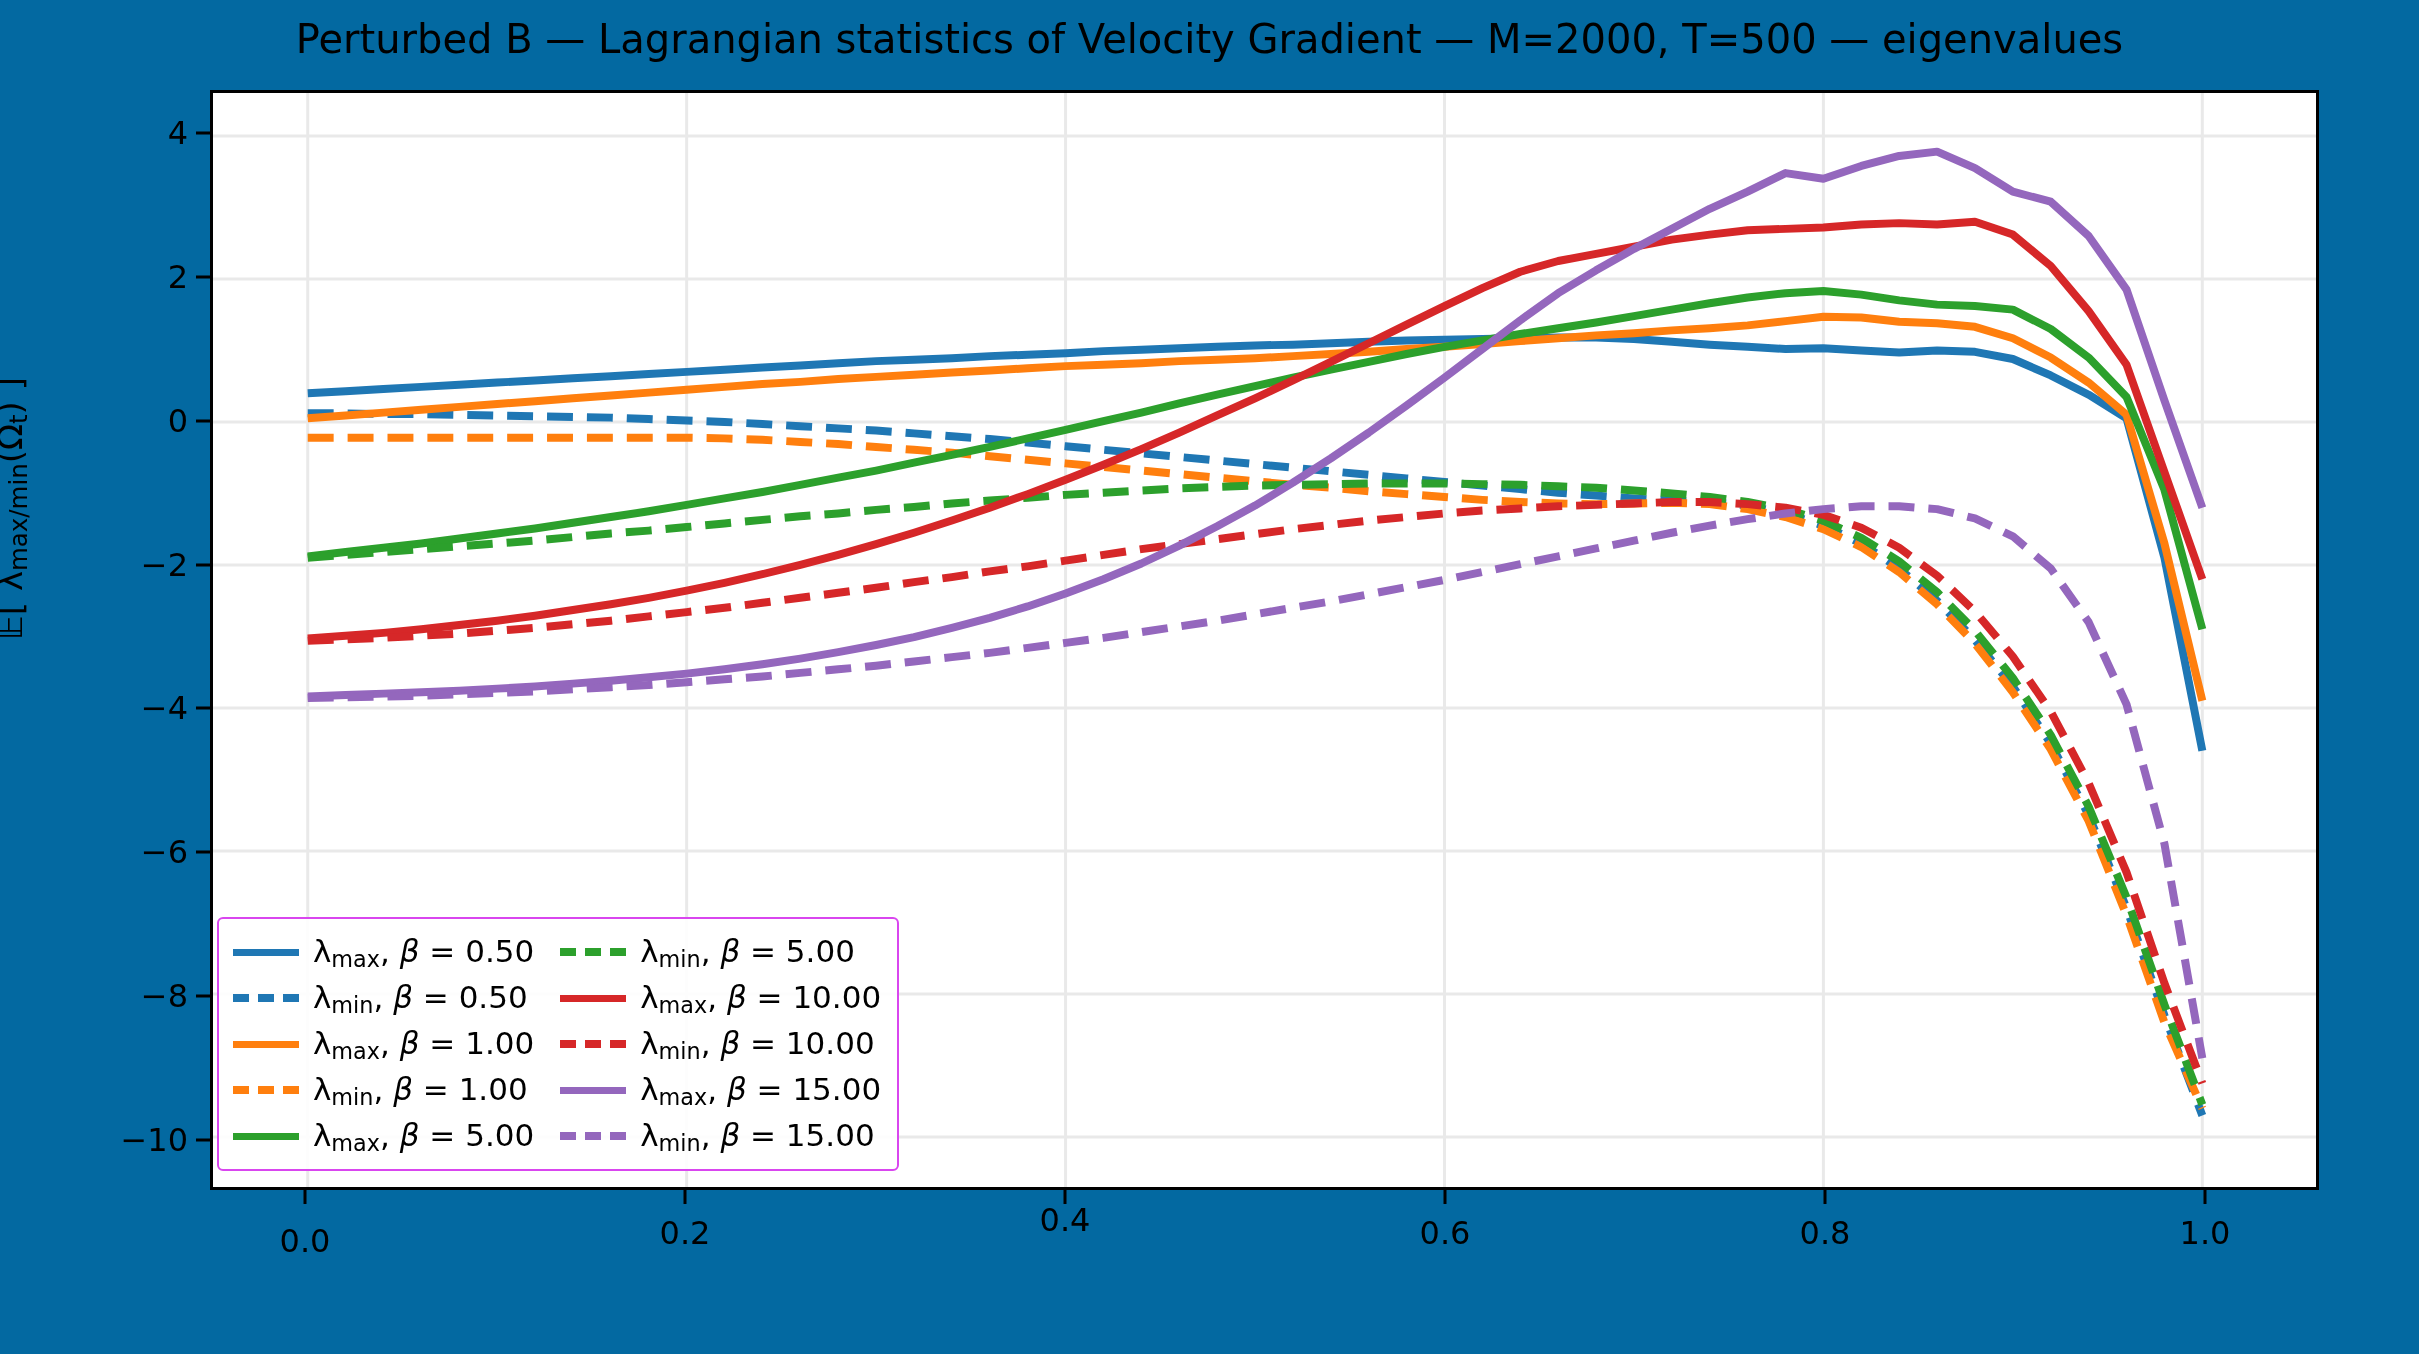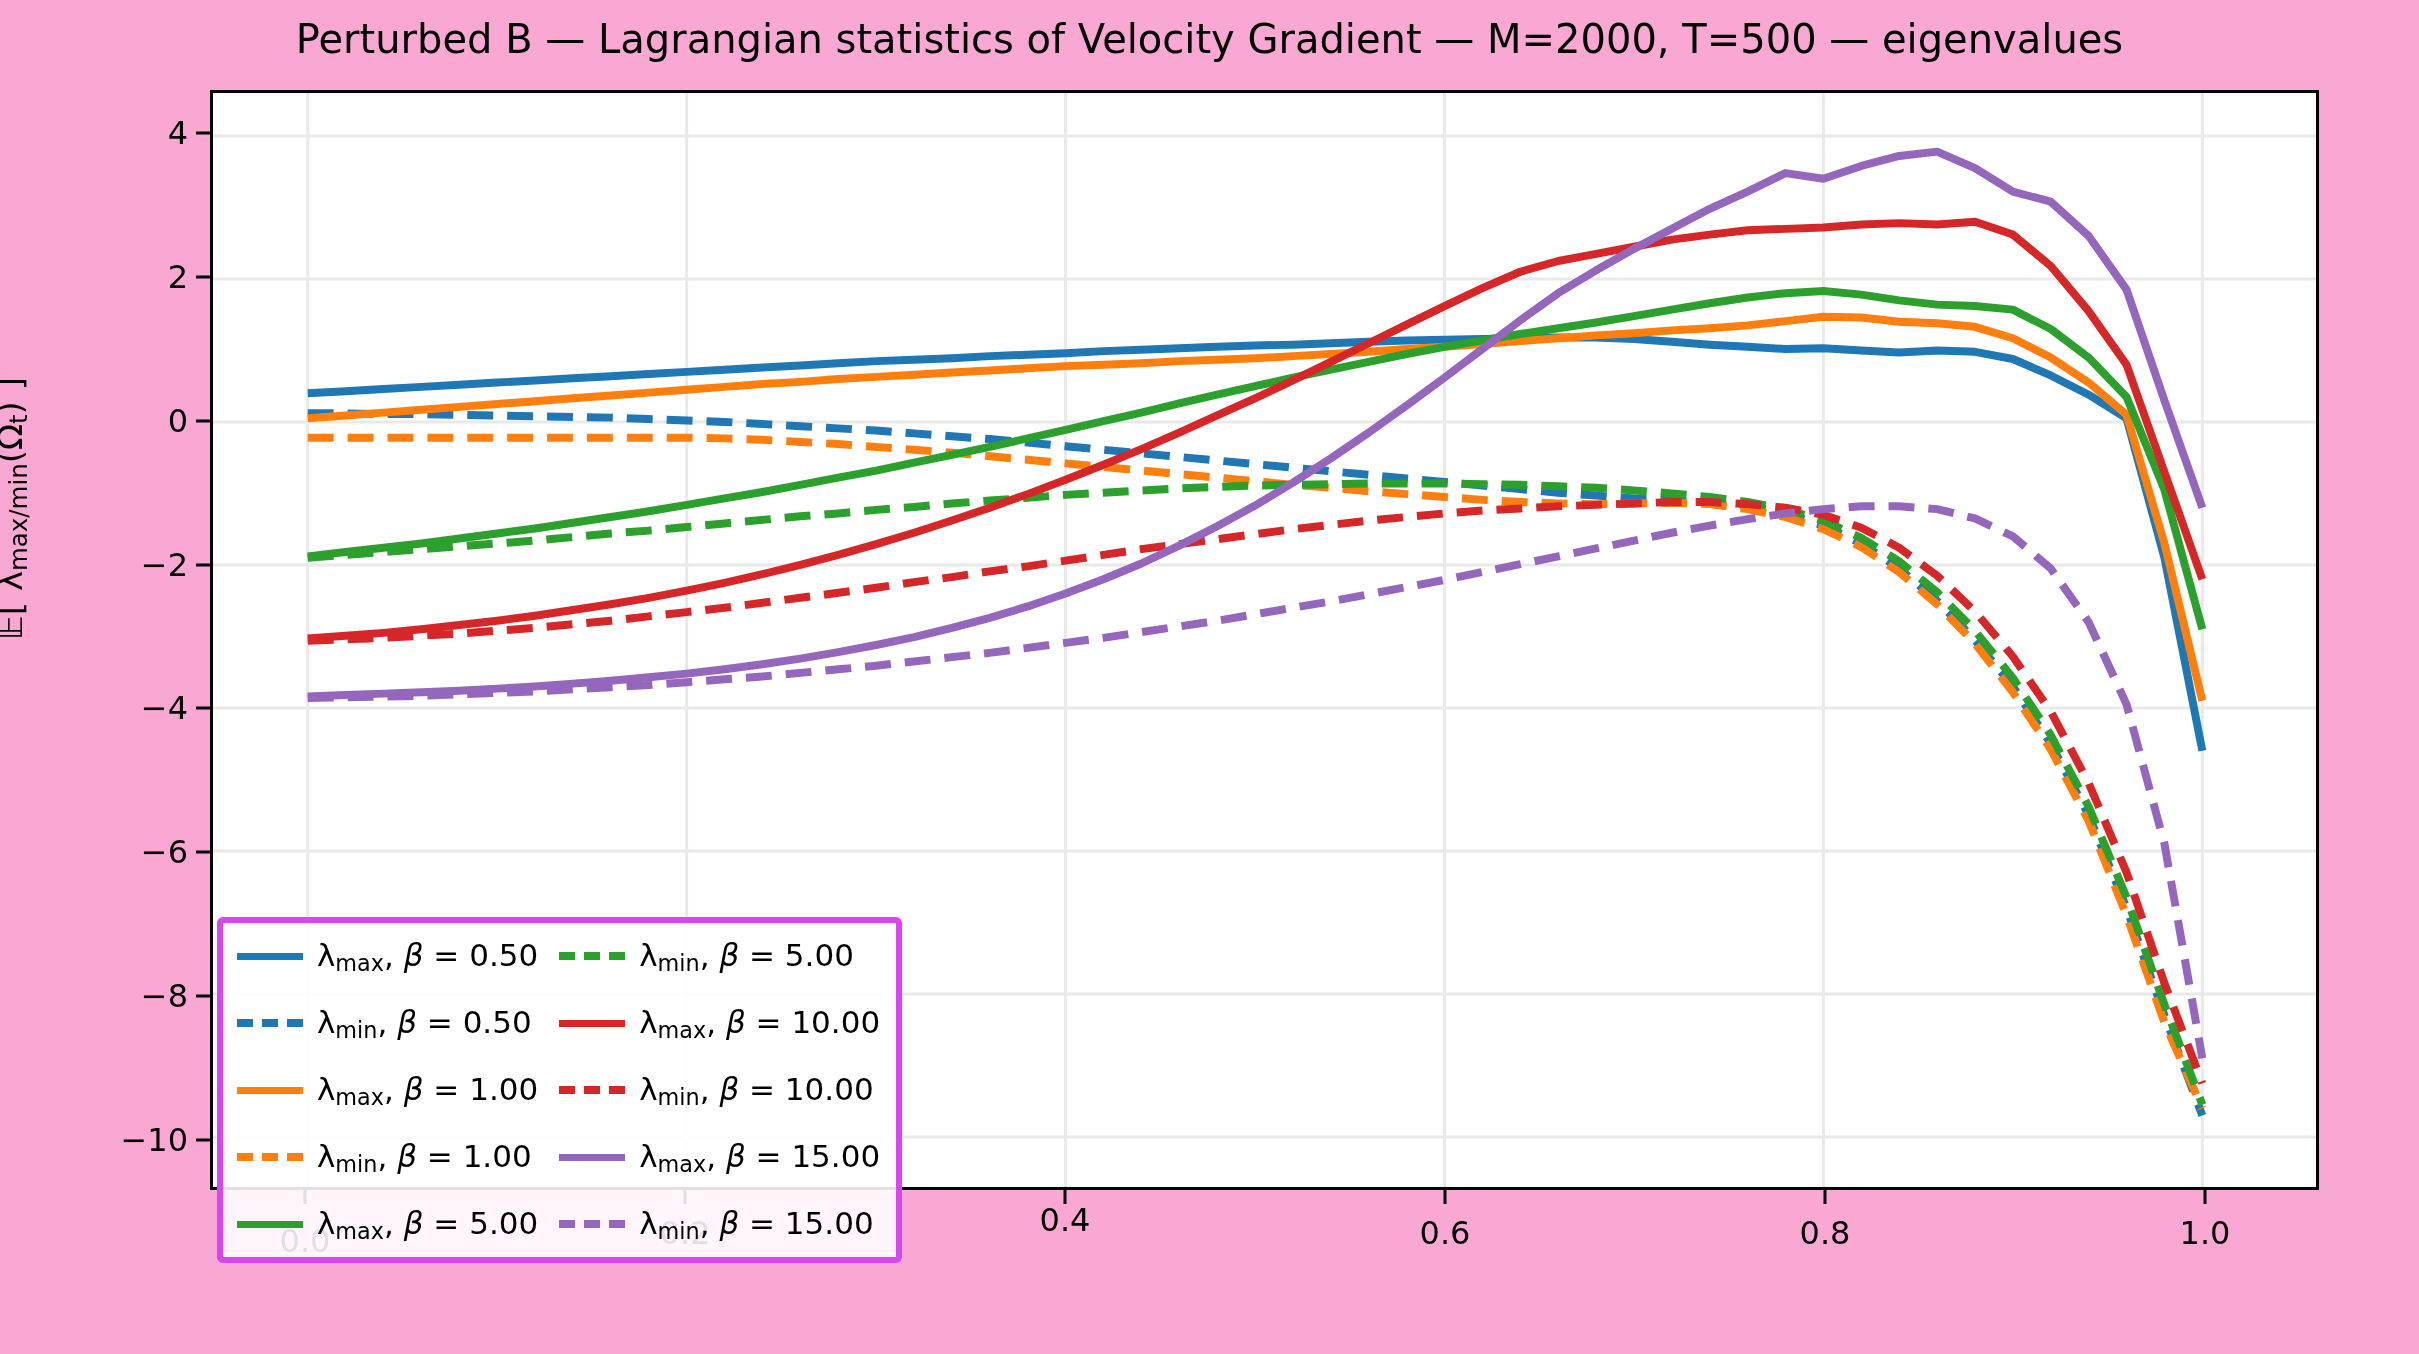--- a/index.html
+++ b/index.html
@@ -1,17 +1,17 @@
 <!DOCTYPE html>
 <html><head>
 <meta charset="utf-8">
 <style>
   html,body{margin:0;padding:0;background:#ffffff;}
   body{width:2419px;height:1354px;font-family:"DejaVu Sans",sans-serif;overflow:hidden;}
-  #figure{position:relative;width:2419px;height:1354px;background:#f9a8d4;}
+  #figure{position:relative;width:2419px;height:1354px;background:#0369a1;}
   #chart-title{
     position:absolute;left:0;top:16px;width:2419px;text-align:center;
     font-size:40px;color:#000;font-family:"DejaVu Sans",sans-serif;white-space:nowrap;
   }
   #plot-area{
     position:absolute;left:210px;top:90px;width:2109px;height:1100px;
     background:#ffffff;border:3px solid #000;box-sizing:border-box;
   }
   #grid-svg,#curves-svg{position:absolute;left:0;top:0;width:100%;height:100%;}
   .ylabel-text{
@@ -27,25 +27,24 @@
   #axis-y-title{
     position:absolute;left:-10px;top:640px;transform:rotate(-90deg);
     transform-origin:left top;font-size:34px;color:#000;white-space:nowrap;
   }
   #axis-x-title{
     position:absolute;left:0;top:1290px;width:2419px;text-align:center;
     font-size:34px;color:#000;
   }
   #legend-box{
     position:absolute;left:217px;top:917px;
-    background:rgba(255,255,255,0.88);border:6px solid #d946ef;border-radius:6px;
+    background:rgba(255,255,255,0.88);border:2px solid #d946ef;border-radius:6px;
     padding:10px 16px 10px 14px;
     display:grid;grid-template-columns:auto auto;column-gap:26px;row-gap:0px;
     z-index:5;
-    gap:21px;
   }
   .legend-entry{display:flex;align-items:center;height:46px;}
   .legend-swatch{width:66px;height:0;border-top-width:7px;border-top-style:solid;margin-right:14px;flex:none;}
   .legend-label{font-size:31px;color:#000;white-space:nowrap;font-family:"DejaVu Sans",sans-serif;}
   .sub{font-size:0.72em;vertical-align:-0.22em;}
   .ital{font-style:italic;}
 </style>
 </head>
 <body>
 

